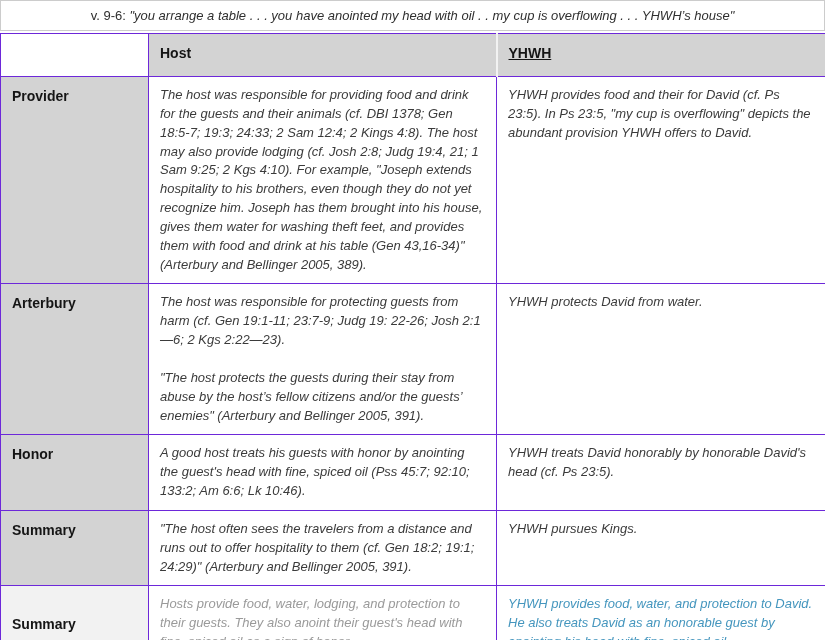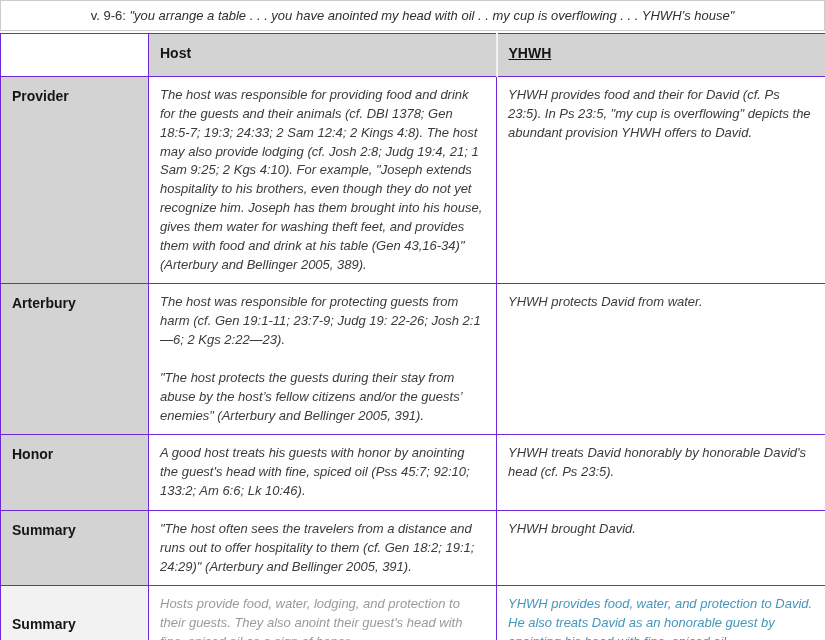--- a/index.html
+++ b/index.html
@@ -128,21 +128,21 @@
         <td class="celltext">YHWH protects David from water.</td>
       </tr>
       <tr class="r-honor">
         <th class="rowlabel">Honor</th>
         <td class="celltext">A good host treats his guests with honor by anointing the guest's head with fine, spiced oil (Pss 45:7; 92:10; 133:2; Am 6:6; Lk 10:46).</td>
         <td class="celltext">YHWH treats David honorably by honorable David's head (cf. Ps 23:5).</td>
       </tr>
       <tr class="r-pursuer">
         <th class="rowlabel">Summary</th>
         <td class="celltext">"The host often sees the travelers from a distance and runs out to offer hospitality to them (cf. Gen 18:2; 19:1; 24:29)" (Arterbury and Bellinger 2005, 391).</td>
-        <td class="celltext">YHWH brought David.</td>
+        <td class="celltext">YHWH pursues Kings.</td>
       </tr>
       <tr class="r-summary">
         <th class="rowlabel">Summary</th>
         <td class="celltext sum-host">Hosts provide food, water, lodging, and protection to their guests. They also anoint their guest's head with fine, spiced oil as a sign of honor.</td>
         <td class="celltext sum-yhwh">YHWH provides food, water, and protection to David. He also treats David as an honorable guest by anointing his head with fine, spiced oil.</td>
       </tr>
     </tbody>
   </table>
 
 </div>

